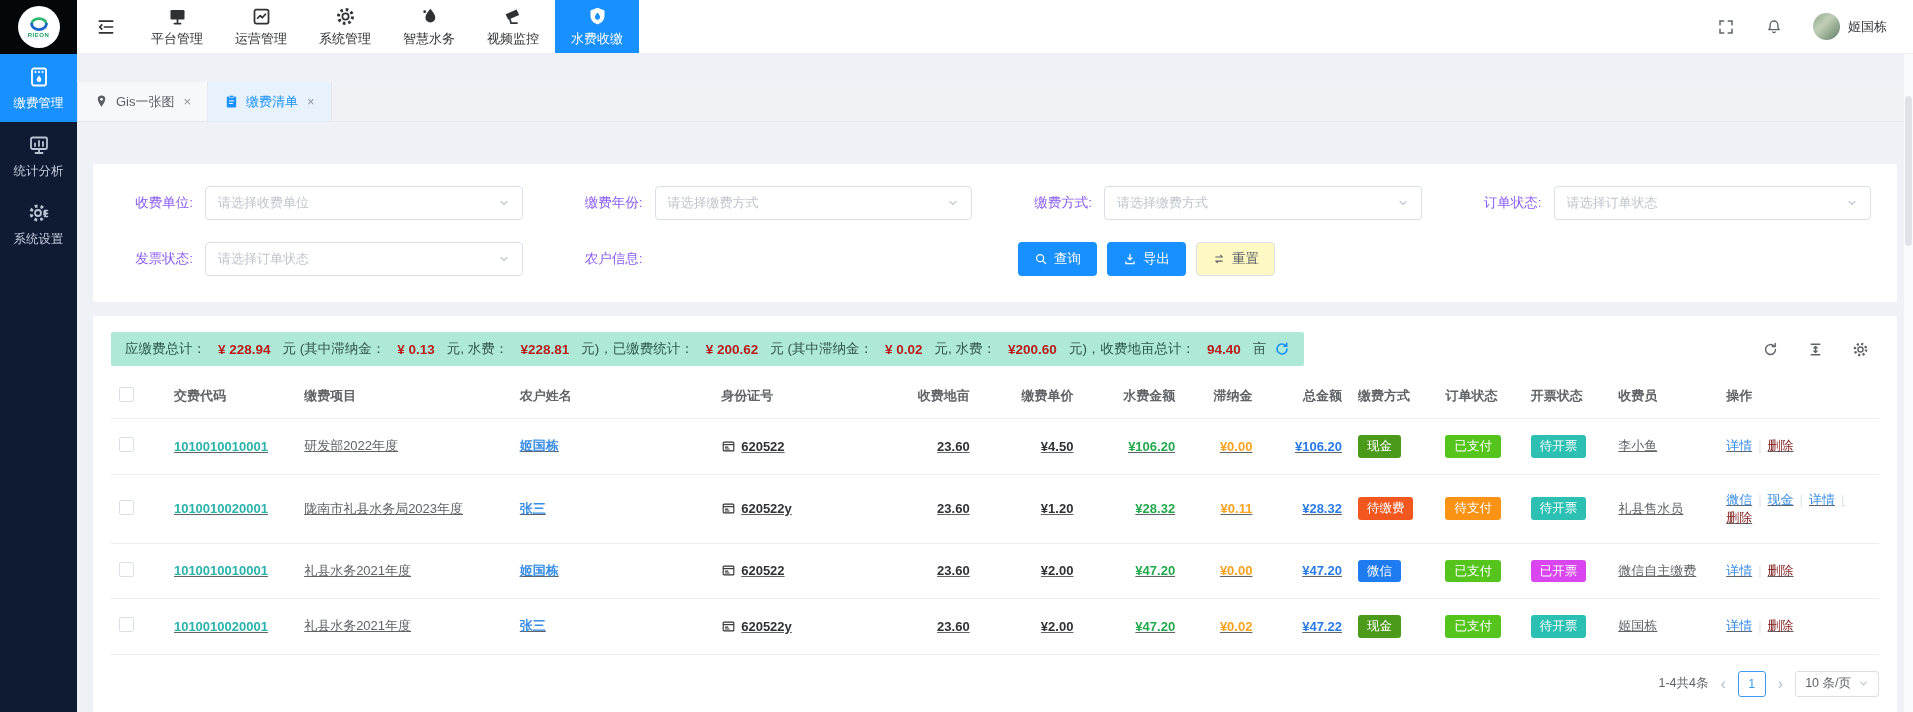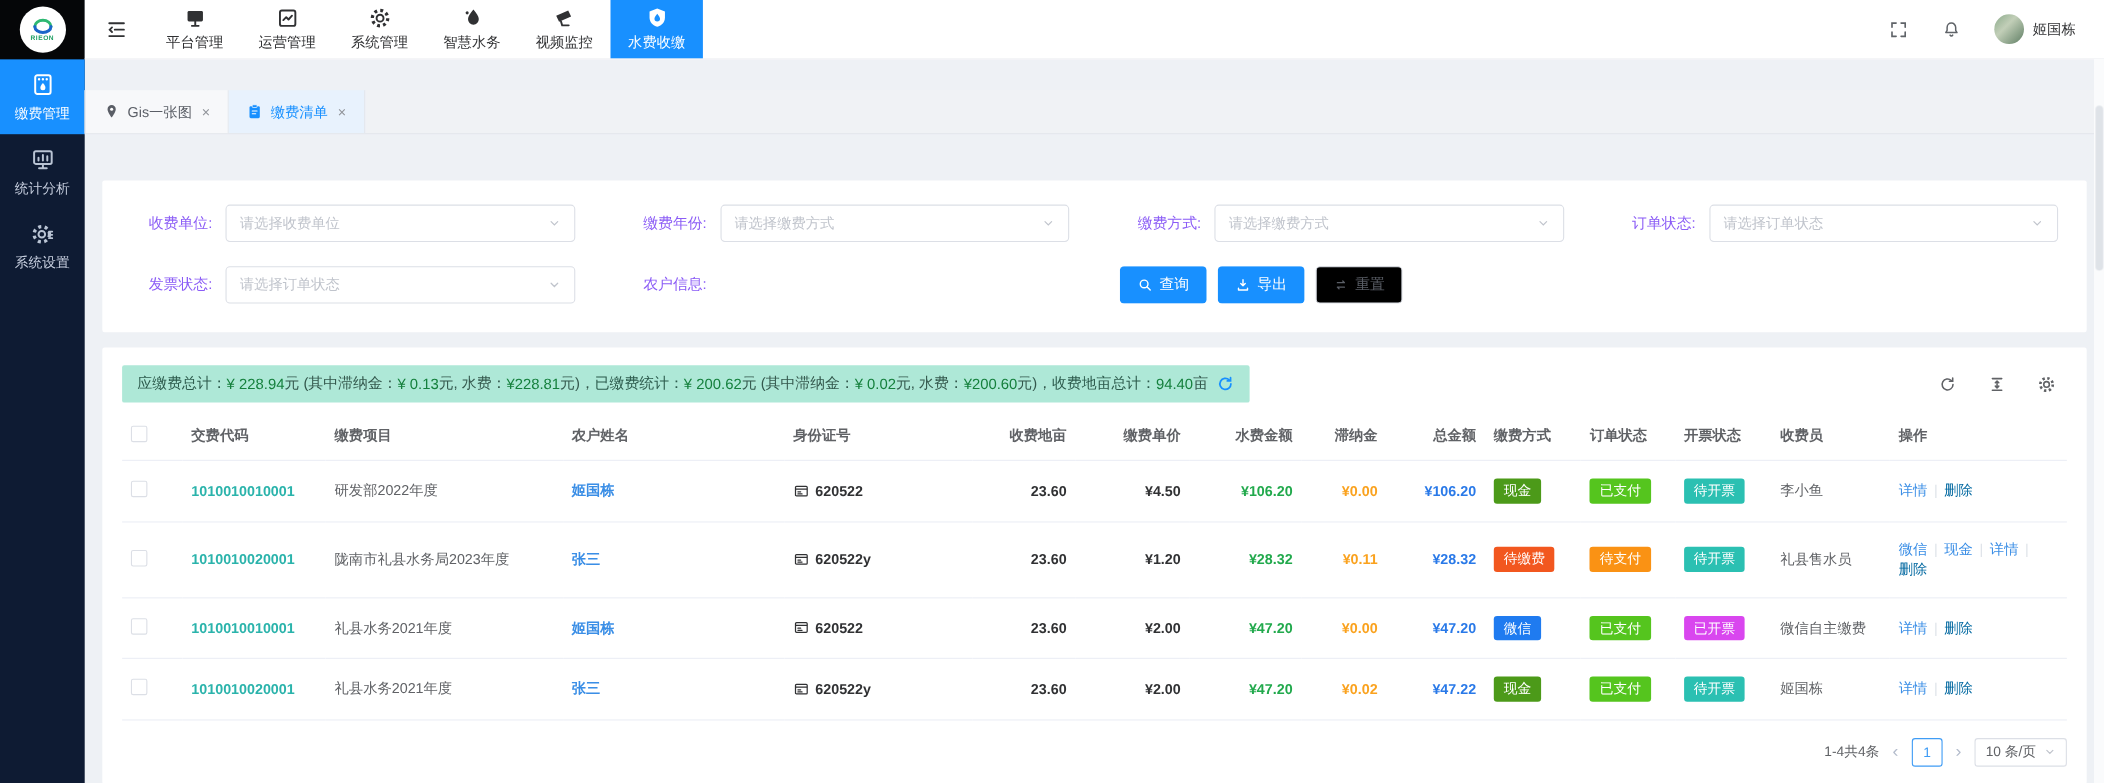--- a/index.html
+++ b/index.html
@@ -57,53 +57,53 @@
   .field { display:flex; align-items:center; }
   .field-label { flex:none; width:74px; text-align:right; margin-right:12px; color:#8b5cf6; font-size:13.5px; white-space:nowrap; }
   .control { flex:1; height:34px; border:1px solid #dcdfe6; border-radius:4px; background:#fff; display:flex; align-items:center; justify-content:space-between; padding:0 12px; cursor:pointer; min-width:0; }
   .placeholder { color:#c0c4cc; font-size:13px; overflow:hidden; white-space:nowrap; text-overflow:ellipsis; }
   .chev { color:#c0c4cc; flex:none; margin-left:6px; display:flex; }
   .chev svg { width:12px; height:12px; }
   .btn-cell { display:flex; align-items:flex-start; gap:10px; }
   .btn { height:34px; padding:0 15px; border-radius:4px; font-size:13.5px; display:inline-flex; align-items:center; gap:6px; cursor:pointer; border:1px solid transparent; }
   .btn svg { width:14px; height:14px; }
   .btn.primary { background:#1890ff; color:#fff; }
-  .btn.default { background:#000000; color:#5a5e66; border-color:#dcdfe6; }
+  .btn.default { background:#fef9c3; color:#5a5e66; border-color:#dcdfe6; }
 
   
   .table-card { margin-top:14px; padding:14px 18px 16px; }
   .summary-row { display:flex; align-items:center; margin:2px 0 6px;text-align:center; }
   .summary-bar { background:#aee8d7; border-radius:2px; padding:8px 14px; font-size:13.5px; color:#33574c; display:flex; align-items:center; flex-wrap:nowrap; white-space:pre-wrap; }
   .summary-bar .s-label { color:#2c5a4c; }
-  .summary-bar .s-value { color:#15803d; font-weight:normal; margin:0 0; }
+  .summary-bar .s-value { color:#b91c1c; font-weight:bold; margin:0 12px; }
   .summary-refresh { color:#1890ff; margin-left:8px; display:flex; cursor:pointer; }
   .summary-refresh svg { width:16px; height:16px; }
   .summary-spacer { flex:1; }
   .table-tools { display:flex; align-items:center; gap:28px; padding-right:10px; }
   .tool-icon { color:#606266; cursor:pointer; display:flex; }
   .tool-icon svg { width:17px; height:17px; }
 
   table { width:100%; border-collapse:collapse; table-layout:fixed; margin-top:8px; }
   th, td { border-bottom:1px solid #ebeef5; padding:16px 8px; text-align:left; font-size:13px; vertical-align:middle; overflow:hidden; }
   th { color:#606266; font-weight:600; padding:13px 8px; }
-  td { color:#606266; }
+  td { color:#606266;text-decoration:underline; }
   .al-r { text-align:right; }
   .checkbox { width:15px; height:15px; border:1px solid #dcdfe6; border-radius:2px; background:#fff; display:inline-block; cursor:pointer; }
   .code-link { color:#2ab3ab; font-weight:bold; cursor:pointer; }
   .name-link { color:#3a8ee6; font-weight:bold; cursor:pointer; }
   .idcard { display:flex; align-items:center; gap:5px; color:#303133; font-weight:bold; }
   .idcard svg { width:15px; height:15px; flex:none; color:#303133; }
   .num-strong { color:#303133; font-weight:bold; }
   .money-green { color:#21a94c; font-weight:bold; }
   .money-orange { color:#faa21e; font-weight:bold; }
   .money-blue { color:#2979e8; font-weight:bold; }
   .badge { display:inline-block; padding:5px 9px; border-radius:3px; color:#fff; font-size:12.5px; line-height:1; white-space:nowrap; }
   .act-link { cursor:pointer; white-space:nowrap; }
   .act-link.blue { color:#3a8ee6; }
-  .act-link.red { color:#0369a1;text-align:right; }
+  .act-link.red { color:#7f1d1d;text-align:right; }
   .sep { color:#dfe3e9; margin:0 6px; }
 
   .pagination { display:flex; align-items:center; justify-content:flex-end; gap:12px; margin-top:16px; color:#606266; font-size:12.5px; }
   .pg-arrow { color:#b4bccc; font-size:16px; cursor:pointer; line-height:1; }
   .pg-page { width:28px; height:26px; border:1px solid #3f9cf5; color:#3f9cf5; border-radius:3px; display:flex; align-items:center; justify-content:center; cursor:pointer; background:#fff; }
   .pg-size { height:26px; border:1px solid #dcdfe6; border-radius:3px; padding:0 9px; display:flex; align-items:center; gap:7px; background:#fff; cursor:pointer; color:#606266; }
   .pg-size svg { width:11px; height:11px; color:#c0c4cc; }
 
   .scroll-track { position:fixed; right:0; top:54px; bottom:0; width:9px; background:#fafbfc; }
   .scroll-thumb { position:absolute; top:42px; left:1px; width:7px; height:150px; border-radius:4px; background:#dfe3e8; }

